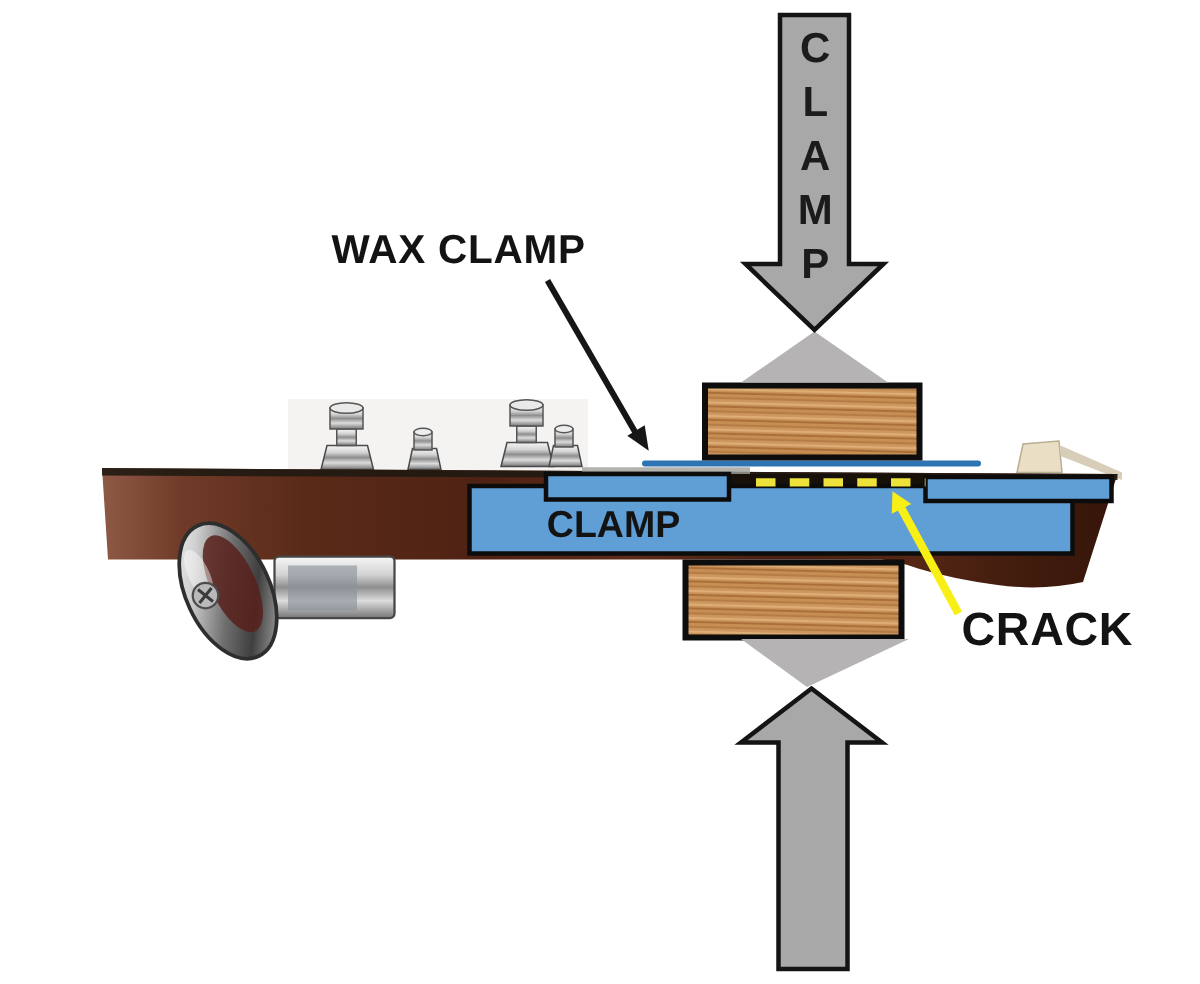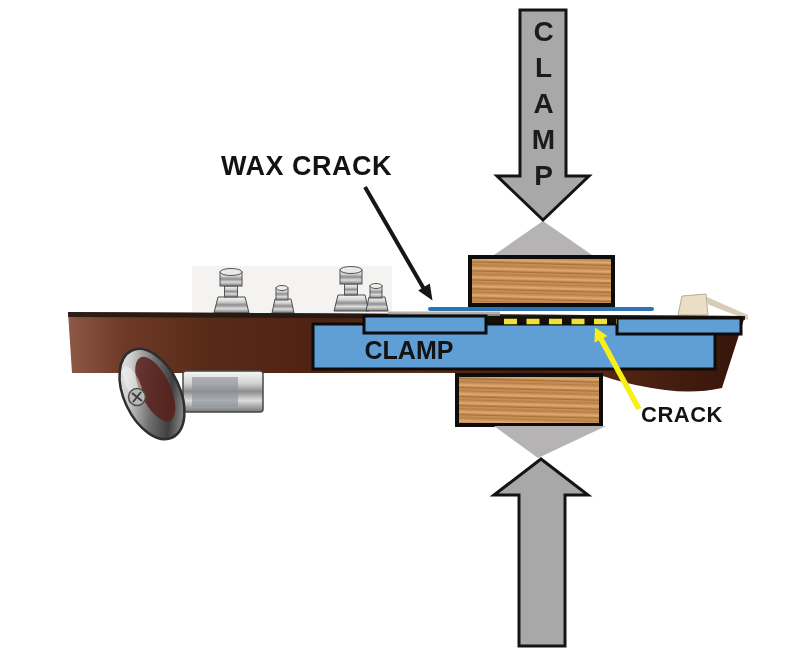--- a/index.html
+++ b/index.html
@@ -9,21 +9,21 @@
   }
   .stage svg{position:absolute;left:0;top:0;}
   .label{position:absolute;font-weight:bold;color:#131313;white-space:nowrap;}
   .label-clamp{
     left:520px;top:16px;width:46px;height:166px;
     writing-mode:vertical-lr;text-orientation:upright;
     font-size:28px;line-height:46px;letter-spacing:5px;color:#1b1b1b;
   }
   .label-waxpaper{left:221px;top:151px;font-size:27px;letter-spacing:0.5px;}
   .label-tape{left:352px;top:336px;width:114px;text-align:center;font-size:25px;}
-  .label-crack{left:641px;top:402px;font-size:22px;letter-spacing:0.5px;}
+  .label-crack{left:641px;top:402px;font-size:31px;letter-spacing:0.5px;}
 </style>
 </head>
 <body>
 
 <div class="stage">
 
   <svg width="800" height="656" viewBox="0 0 800 656">
     <defs>
       <pattern id="grain" width="10" height="9" patternUnits="userSpaceOnUse" patternTransform="rotate(1.5)">
         <rect width="10" height="9" fill="#cf9760"></rect>
@@ -121,17 +121,17 @@
       <line x1="365" y1="187" x2="424" y2="289" stroke="#161616" stroke-width="4"></line>
       <polygon points="432.5,300.5 429.8,283.5 418.2,290.5" fill="#161616"></polygon>
     </g>
     <g>
       <line x1="639" y1="409" x2="601" y2="339" stroke="#f8ef17" stroke-width="5.5"></line>
       <polygon points="595,327.5 607.5,336 594.5,342.5" fill="#f8ef17"></polygon>
     </g>
   </svg>
 
   <div class="label label-clamp">CLAMP</div>
-  <div class="label label-waxpaper">WAX CRACK</div>
+  <div class="label label-waxpaper">WAX CLAMP</div>
   <div class="label label-tape">CLAMP</div>
   <div class="label label-crack">CRACK</div>
 
 </div>
 
 </body></html>

